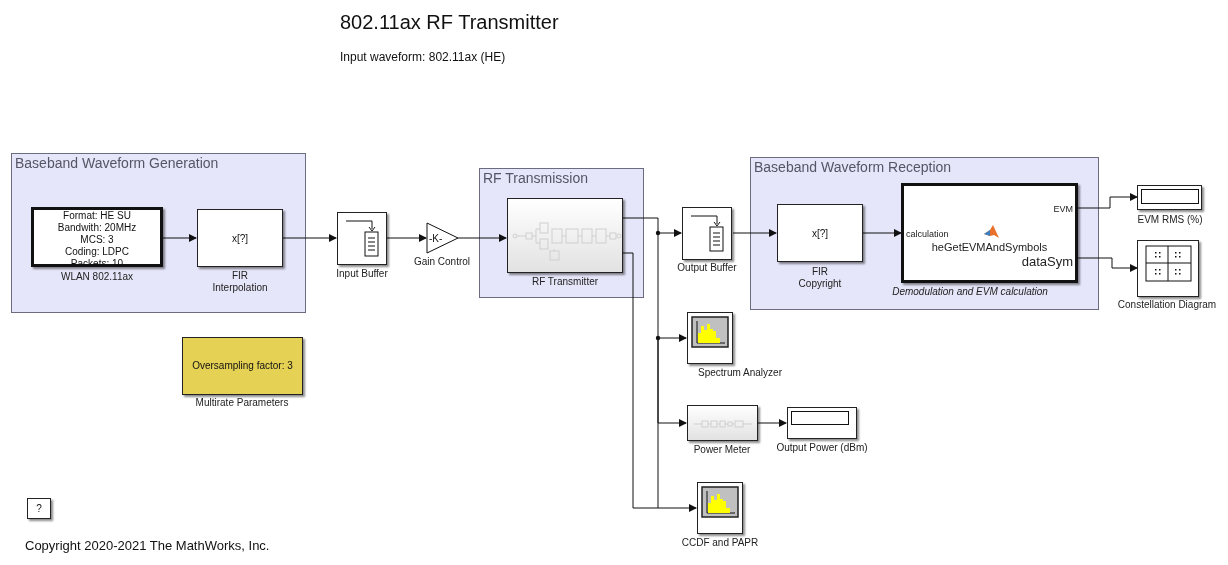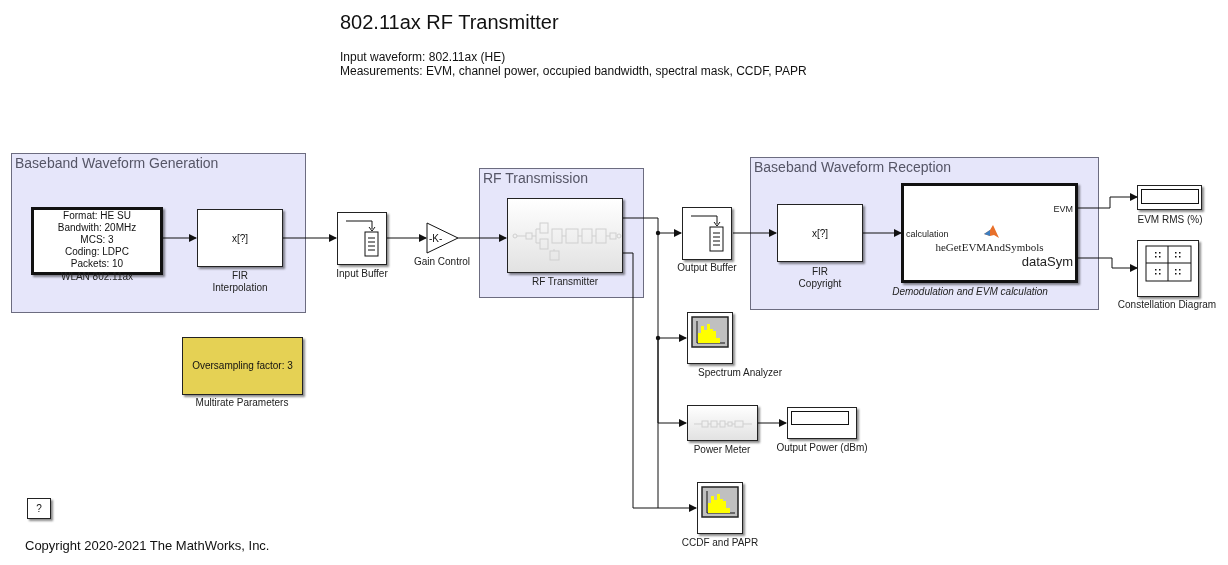--- a/index.html
+++ b/index.html
@@ -15,21 +15,20 @@
   .inner{position:absolute;font-size:10px;text-align:center;line-height:12px;color:#111;}
   svg.wires{position:absolute;left:0;top:0;}
   .grad{background:linear-gradient(#ffffff,#e2e2e2);}
 </style>
 </head>
 <body>
 
 <div class="abs title">802.11ax RF Transmitter</div>
 <div class="abs desc">
   <div>Input waveform: 802.11ax (HE)</div>
-  <div>Measurements: EVM, channel power, occupied bandwidth, spectral mask, CCDF, PAPR</div>
 </div>
 
 <div class="area" style="left:11px;top:153px;width:293px;height:158px;">
   <div class="area-label">Baseband Waveform Generation</div>
 </div>
 <div class="area" style="left:479px;top:168px;width:163px;height:128px;">
   <div class="area-label">RF Transmission</div>
 </div>
 <div class="area" style="left:750px;top:157px;width:347px;height:151px;">
   <div class="area-label">Baseband Waveform Reception</div>
@@ -54,21 +53,21 @@
     <line x1="733" y1="233" x2="776" y2="233" marker-end="url(#arr)"></line>
     <line x1="863" y1="233" x2="901" y2="233" marker-end="url(#arr)"></line>
     <polyline points="1078,208 1110,208 1110,197 1137,197" marker-end="url(#arr)"></polyline>
     <polyline points="1078,258 1112,258 1112,268 1137,268" marker-end="url(#arr)"></polyline>
     <line x1="758" y1="423" x2="786" y2="423" marker-end="url(#arr)"></line>
   </g>
   <circle cx="658" cy="233" r="2.2" fill="#111"></circle>
   <circle cx="658" cy="338" r="2.2" fill="#111"></circle>
 </svg>
 
-<div class="blk thick" style="left:31px;top:207px;width:132px;height:68px;">
+<div class="blk thick" style="left:31px;top:207px;width:132px;height:60px;">
   <div class="inner" style="left:0;right:0;top:0px;line-height:12px;">
     <div>Format: HE SU</div>
     <div>Bandwith: 20MHz</div>
     <div>MCS: 3</div>
     <div>Coding: LDPC</div>
     <div>Packets: 10</div>
   </div>
 </div>
 <div class="lbl" style="left:31px;width:132px;top:271px;">WLAN 802.11ax</div>
 
@@ -154,21 +153,21 @@
 </div>
 
 <div class="blk thick" style="left:901px;top:183px;width:177px;height:100px;">
   <div class="abs" style="left:2px;top:43px;font-size:9px;">calculation</div>
   <div class="abs" style="right:2px;top:18px;font-size:9px;">EVM</div>
   <div class="abs" style="right:2px;top:68px;font-size:13px;">dataSym</div>
   <svg class="abs" style="left:79px;top:38px;" width="18" height="16">
     <path d="M1,10 L7,6 L10,1 L16,14 L11,11 L7,12 z" fill="#e8702a"></path>
     <path d="M1,10 L7,6 L7,12 z" fill="#3d7fc1"></path>
   </svg>
-  <div class="abs" style="left:0;right:0;top:55px;text-align:center;font-size:11px;font-family:Liberation Serif, serif;">heGetEVMAndSymbols</div>
+  <div class="abs" style="left:0;right:0;top:55px;text-align:center;font-size:11px;font-family:Liberation Sans, sans-serif;">heGetEVMAndSymbols</div>
 </div>
 <div class="lbl" style="left:870px;width:200px;top:286px;font-style:italic;">Demodulation and EVM calculation</div>
 
 <div class="blk" style="left:1137px;top:185px;width:65px;height:25px;">
   <div class="abs" style="left:3px;top:3px;width:56px;height:13px;border:1px solid #111;"></div>
 </div>
 <div class="lbl" style="left:1125px;width:90px;top:214px;">EVM RMS (%)</div>
 
 <div class="blk" style="left:1137px;top:240px;width:62px;height:57px;">
   <svg width="62" height="57">

